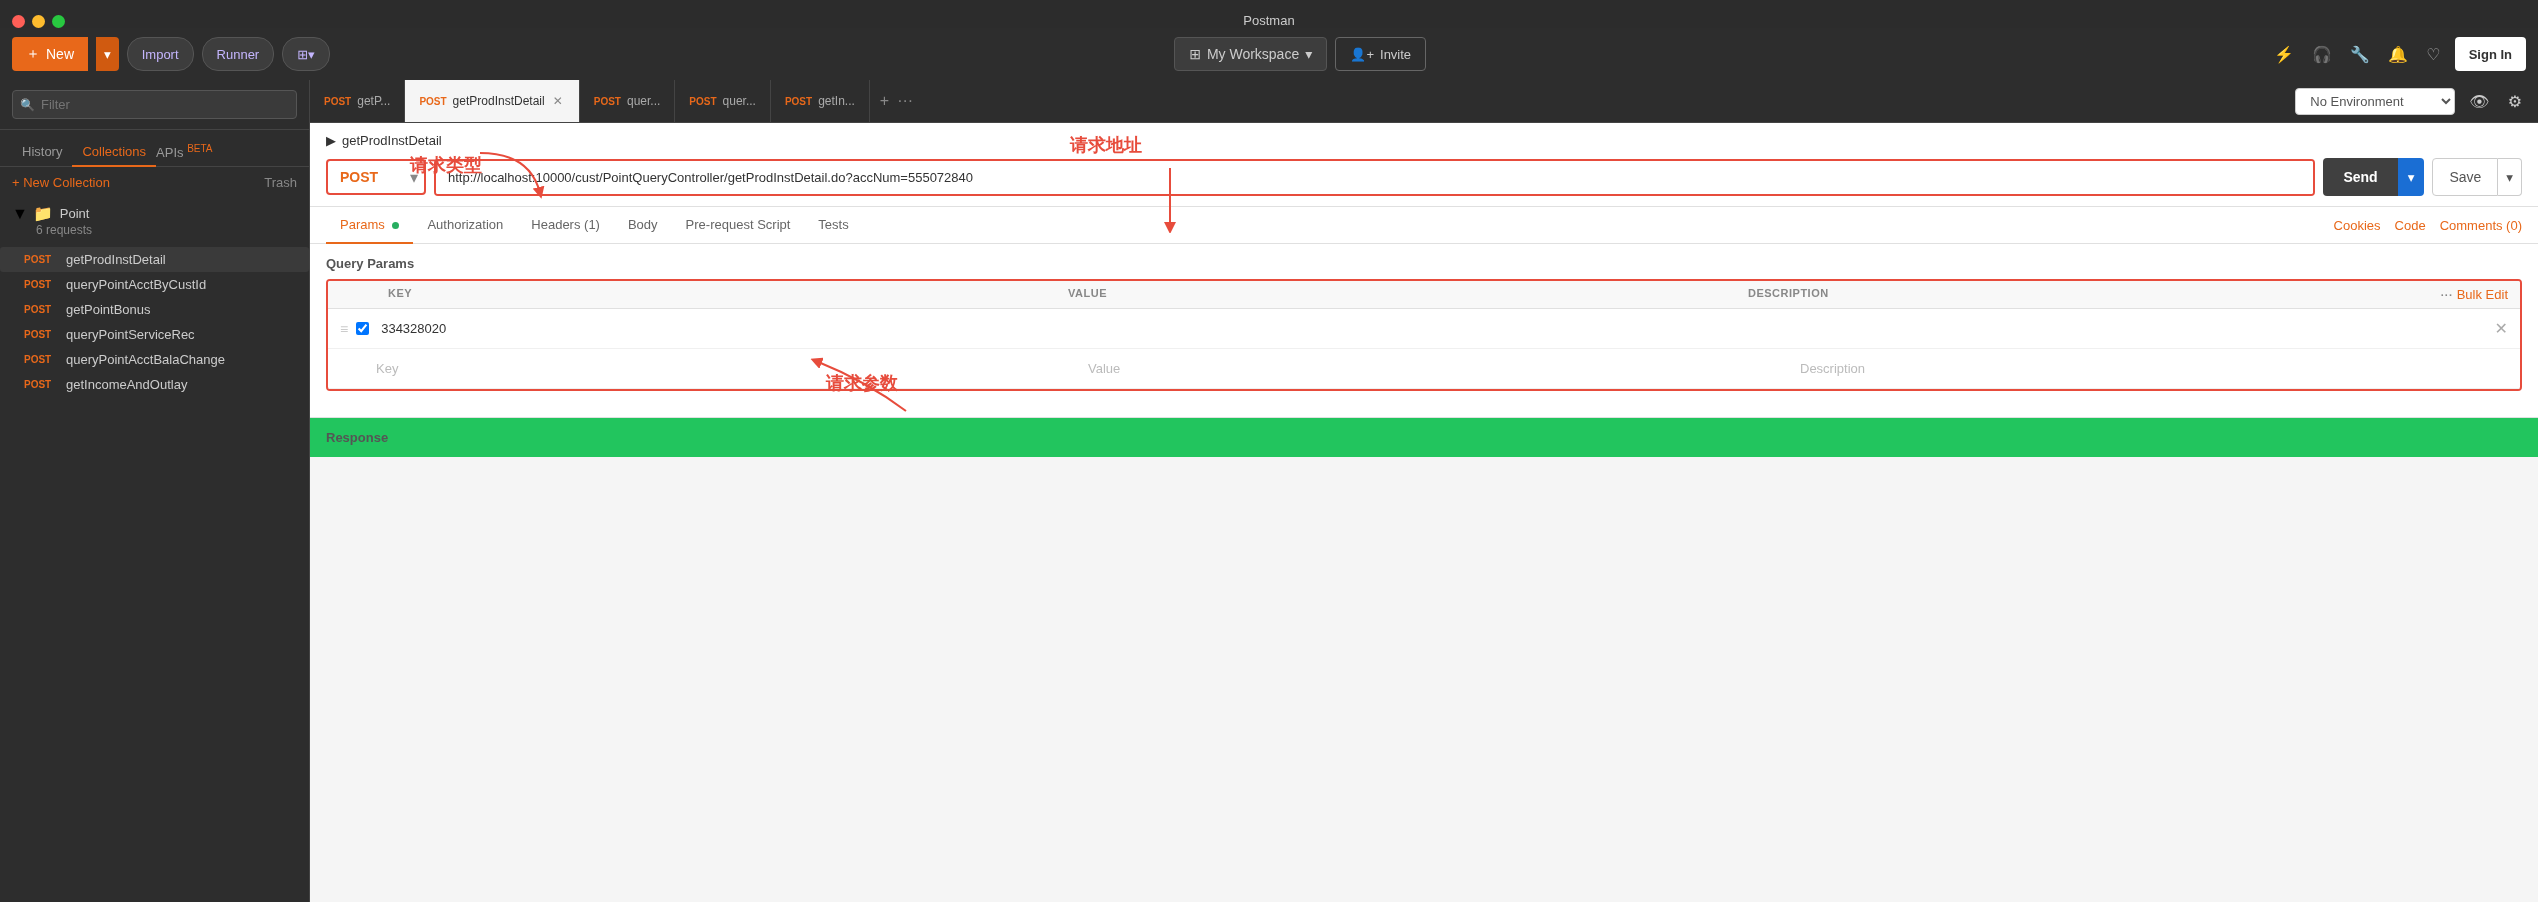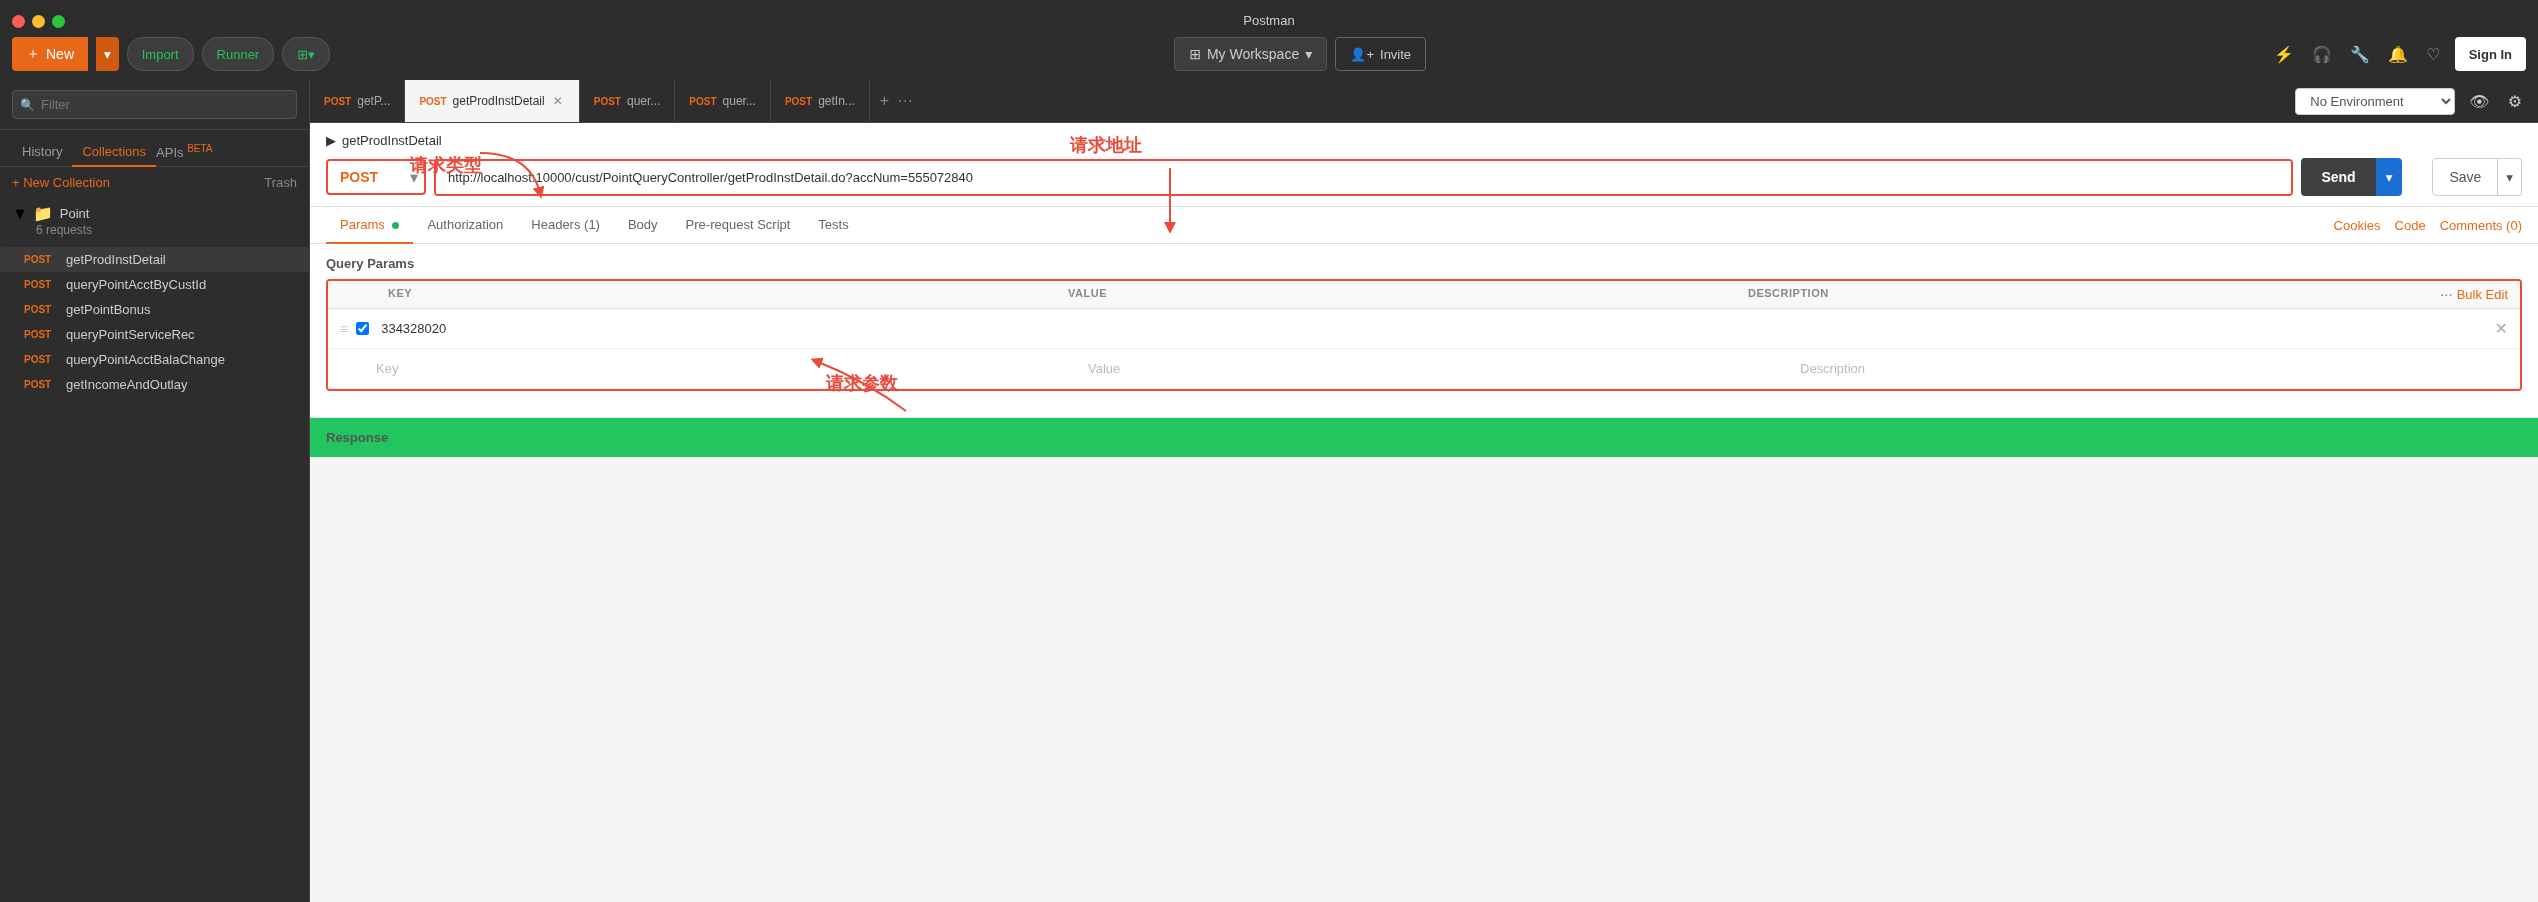--- a/index.html
+++ b/index.html
@@ -47,21 +47,21 @@
       background: #d05a10;
       color: #fff;
       border: none;
       border-radius: 0 4px 4px 0;
       padding: 0 8px;
       height: 34px;
       cursor: pointer;
     }
     .btn-toolbar {
       background: #3d3d3d;
-      color: #22c55e;
+      color: #c4b5fd;
       border: 1px solid #555;
       border-radius: 16px;
       padding: 0 14px;
       height: 34px;
       font-size: 13px;
       cursor: pointer;
     }
     .toolbar-center {
       flex: 1;
       display: flex;
@@ -381,21 +381,20 @@
     .save-btn-wrap { display: flex; }
     .save-btn {
       background: #fff;
       color: #555;
       border: 1px solid #ccc;
       border-radius: 4px 0 0 4px;
       padding: 0 16px;
       height: 38px;
       font-size: 14px;
       cursor: pointer;
-      margin-left: 22px;
     }
     .save-dropdown {
       background: #fff;
       color: #555;
       border: 1px solid #ccc;
       border-left: none;
       border-radius: 0 4px 4px 0;
       padding: 0 8px;
       height: 38px;
       cursor: pointer;

